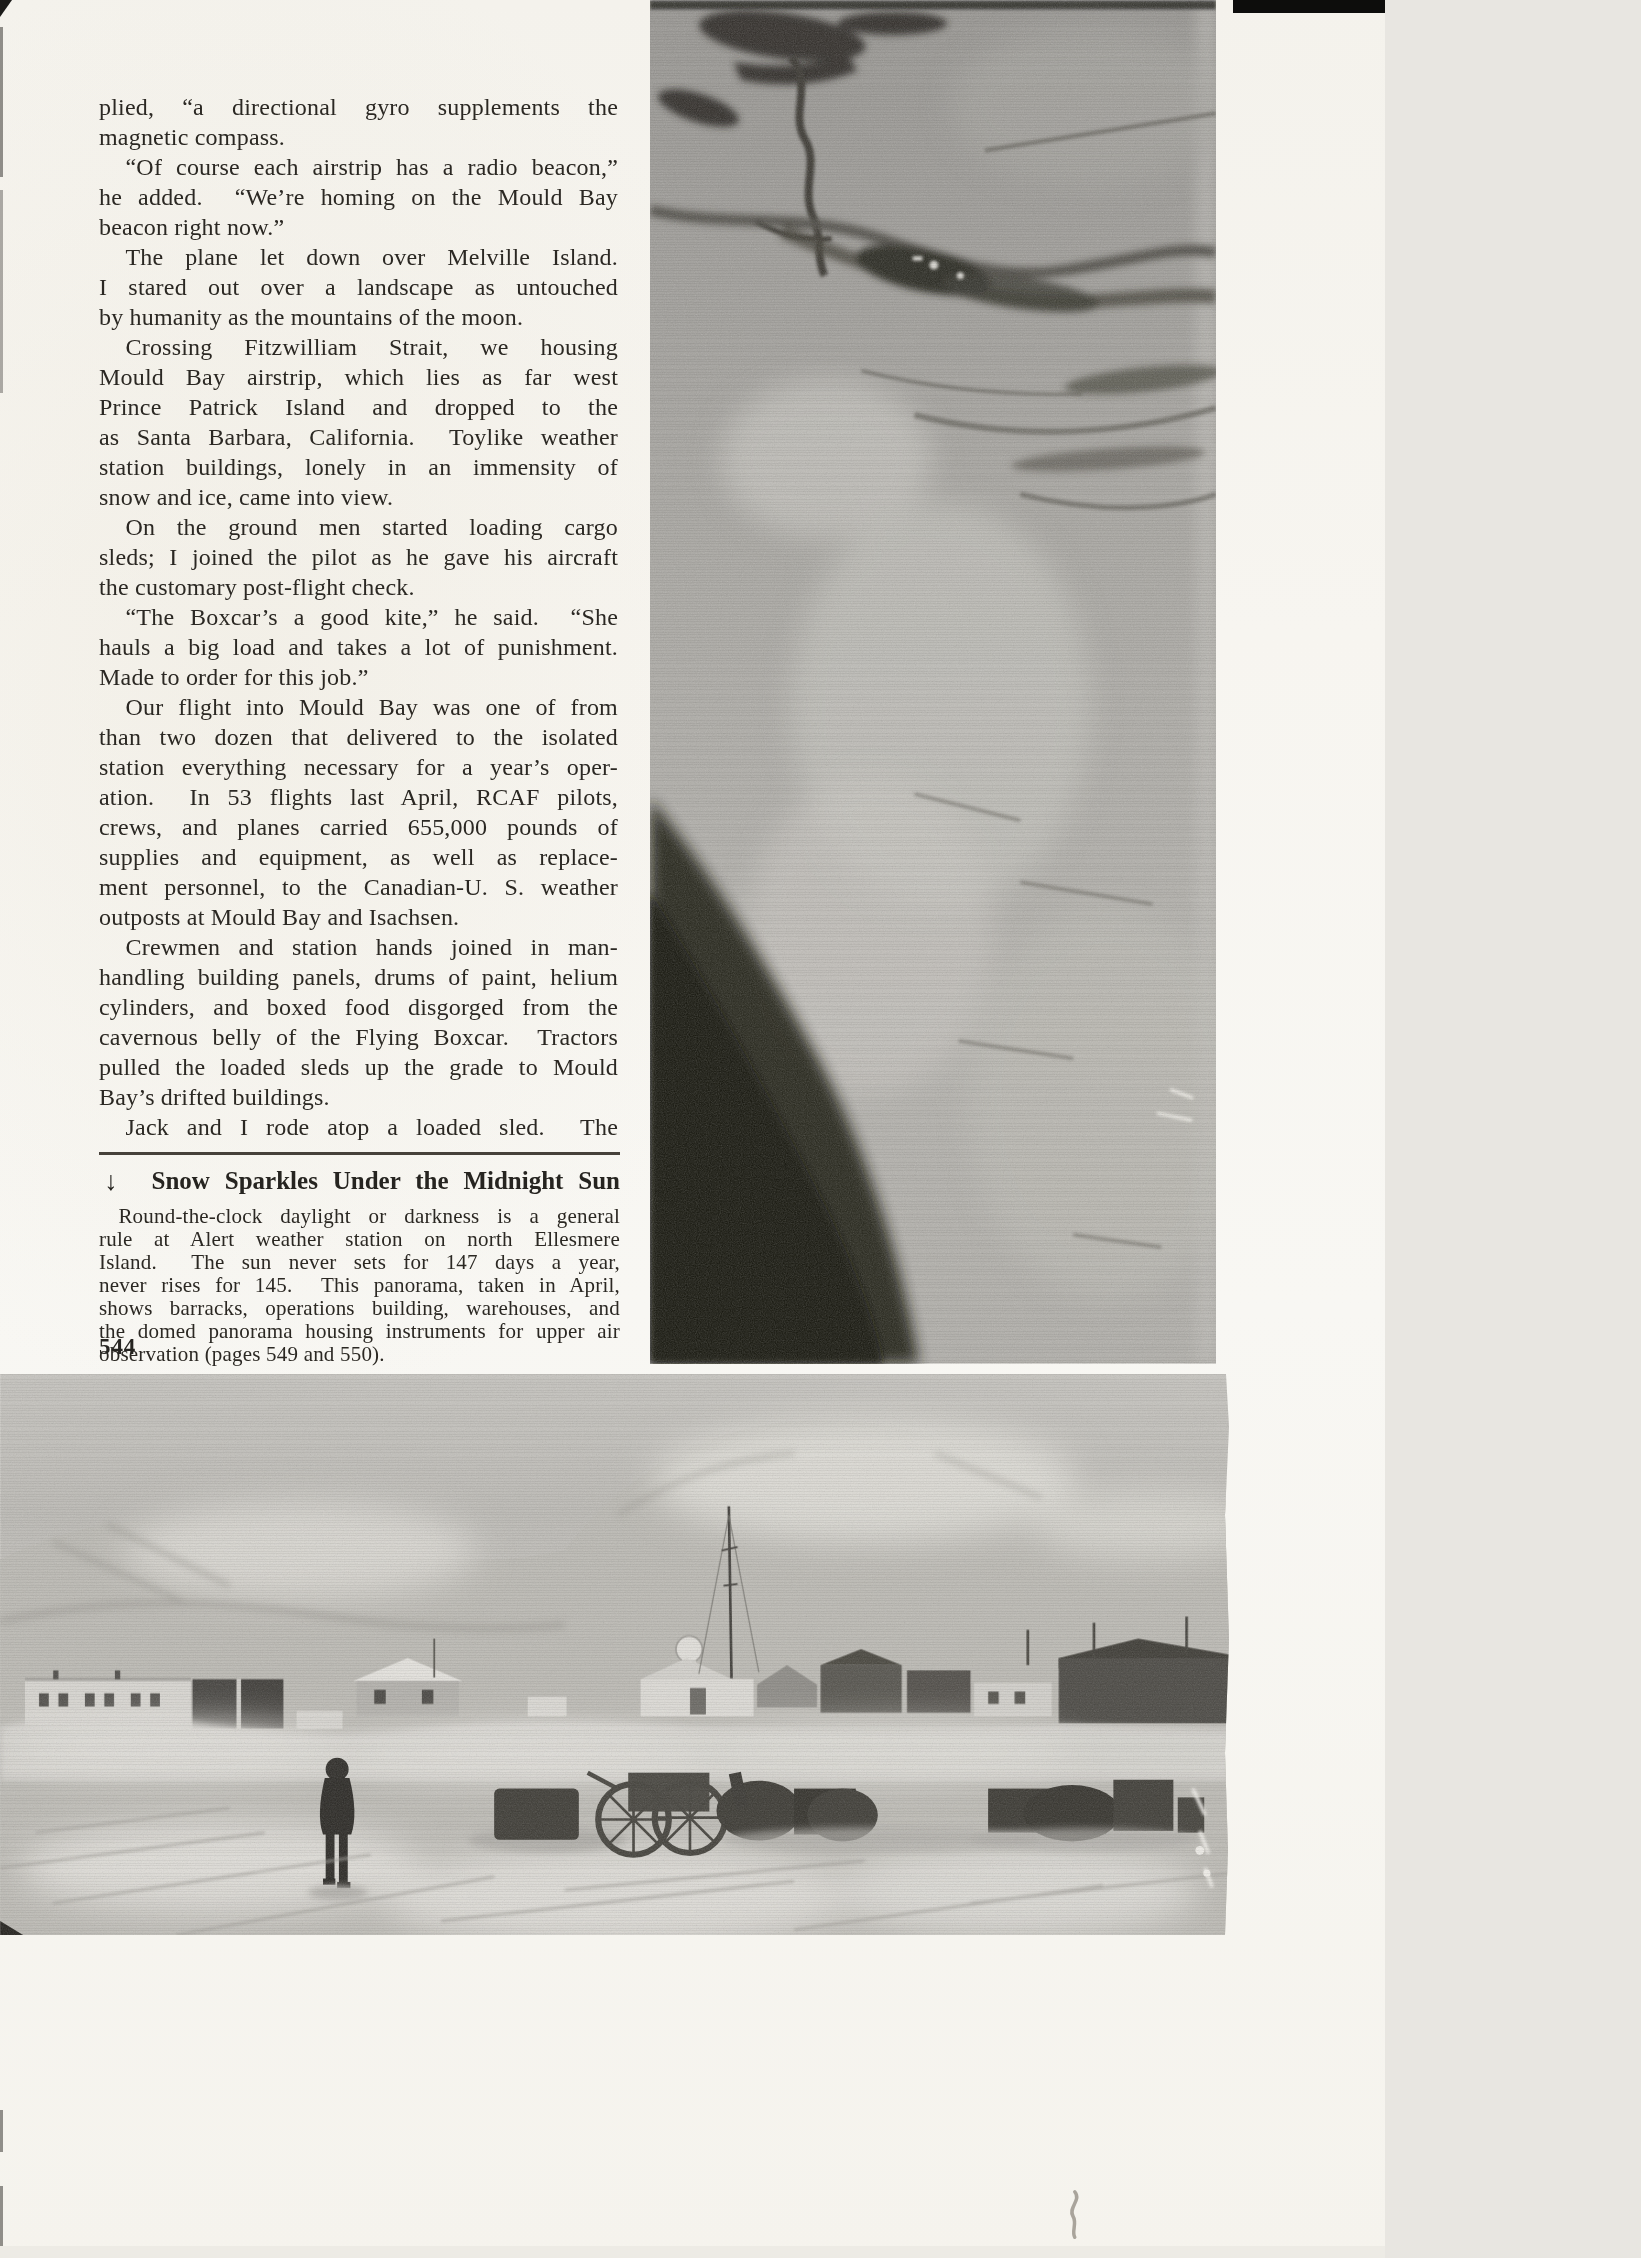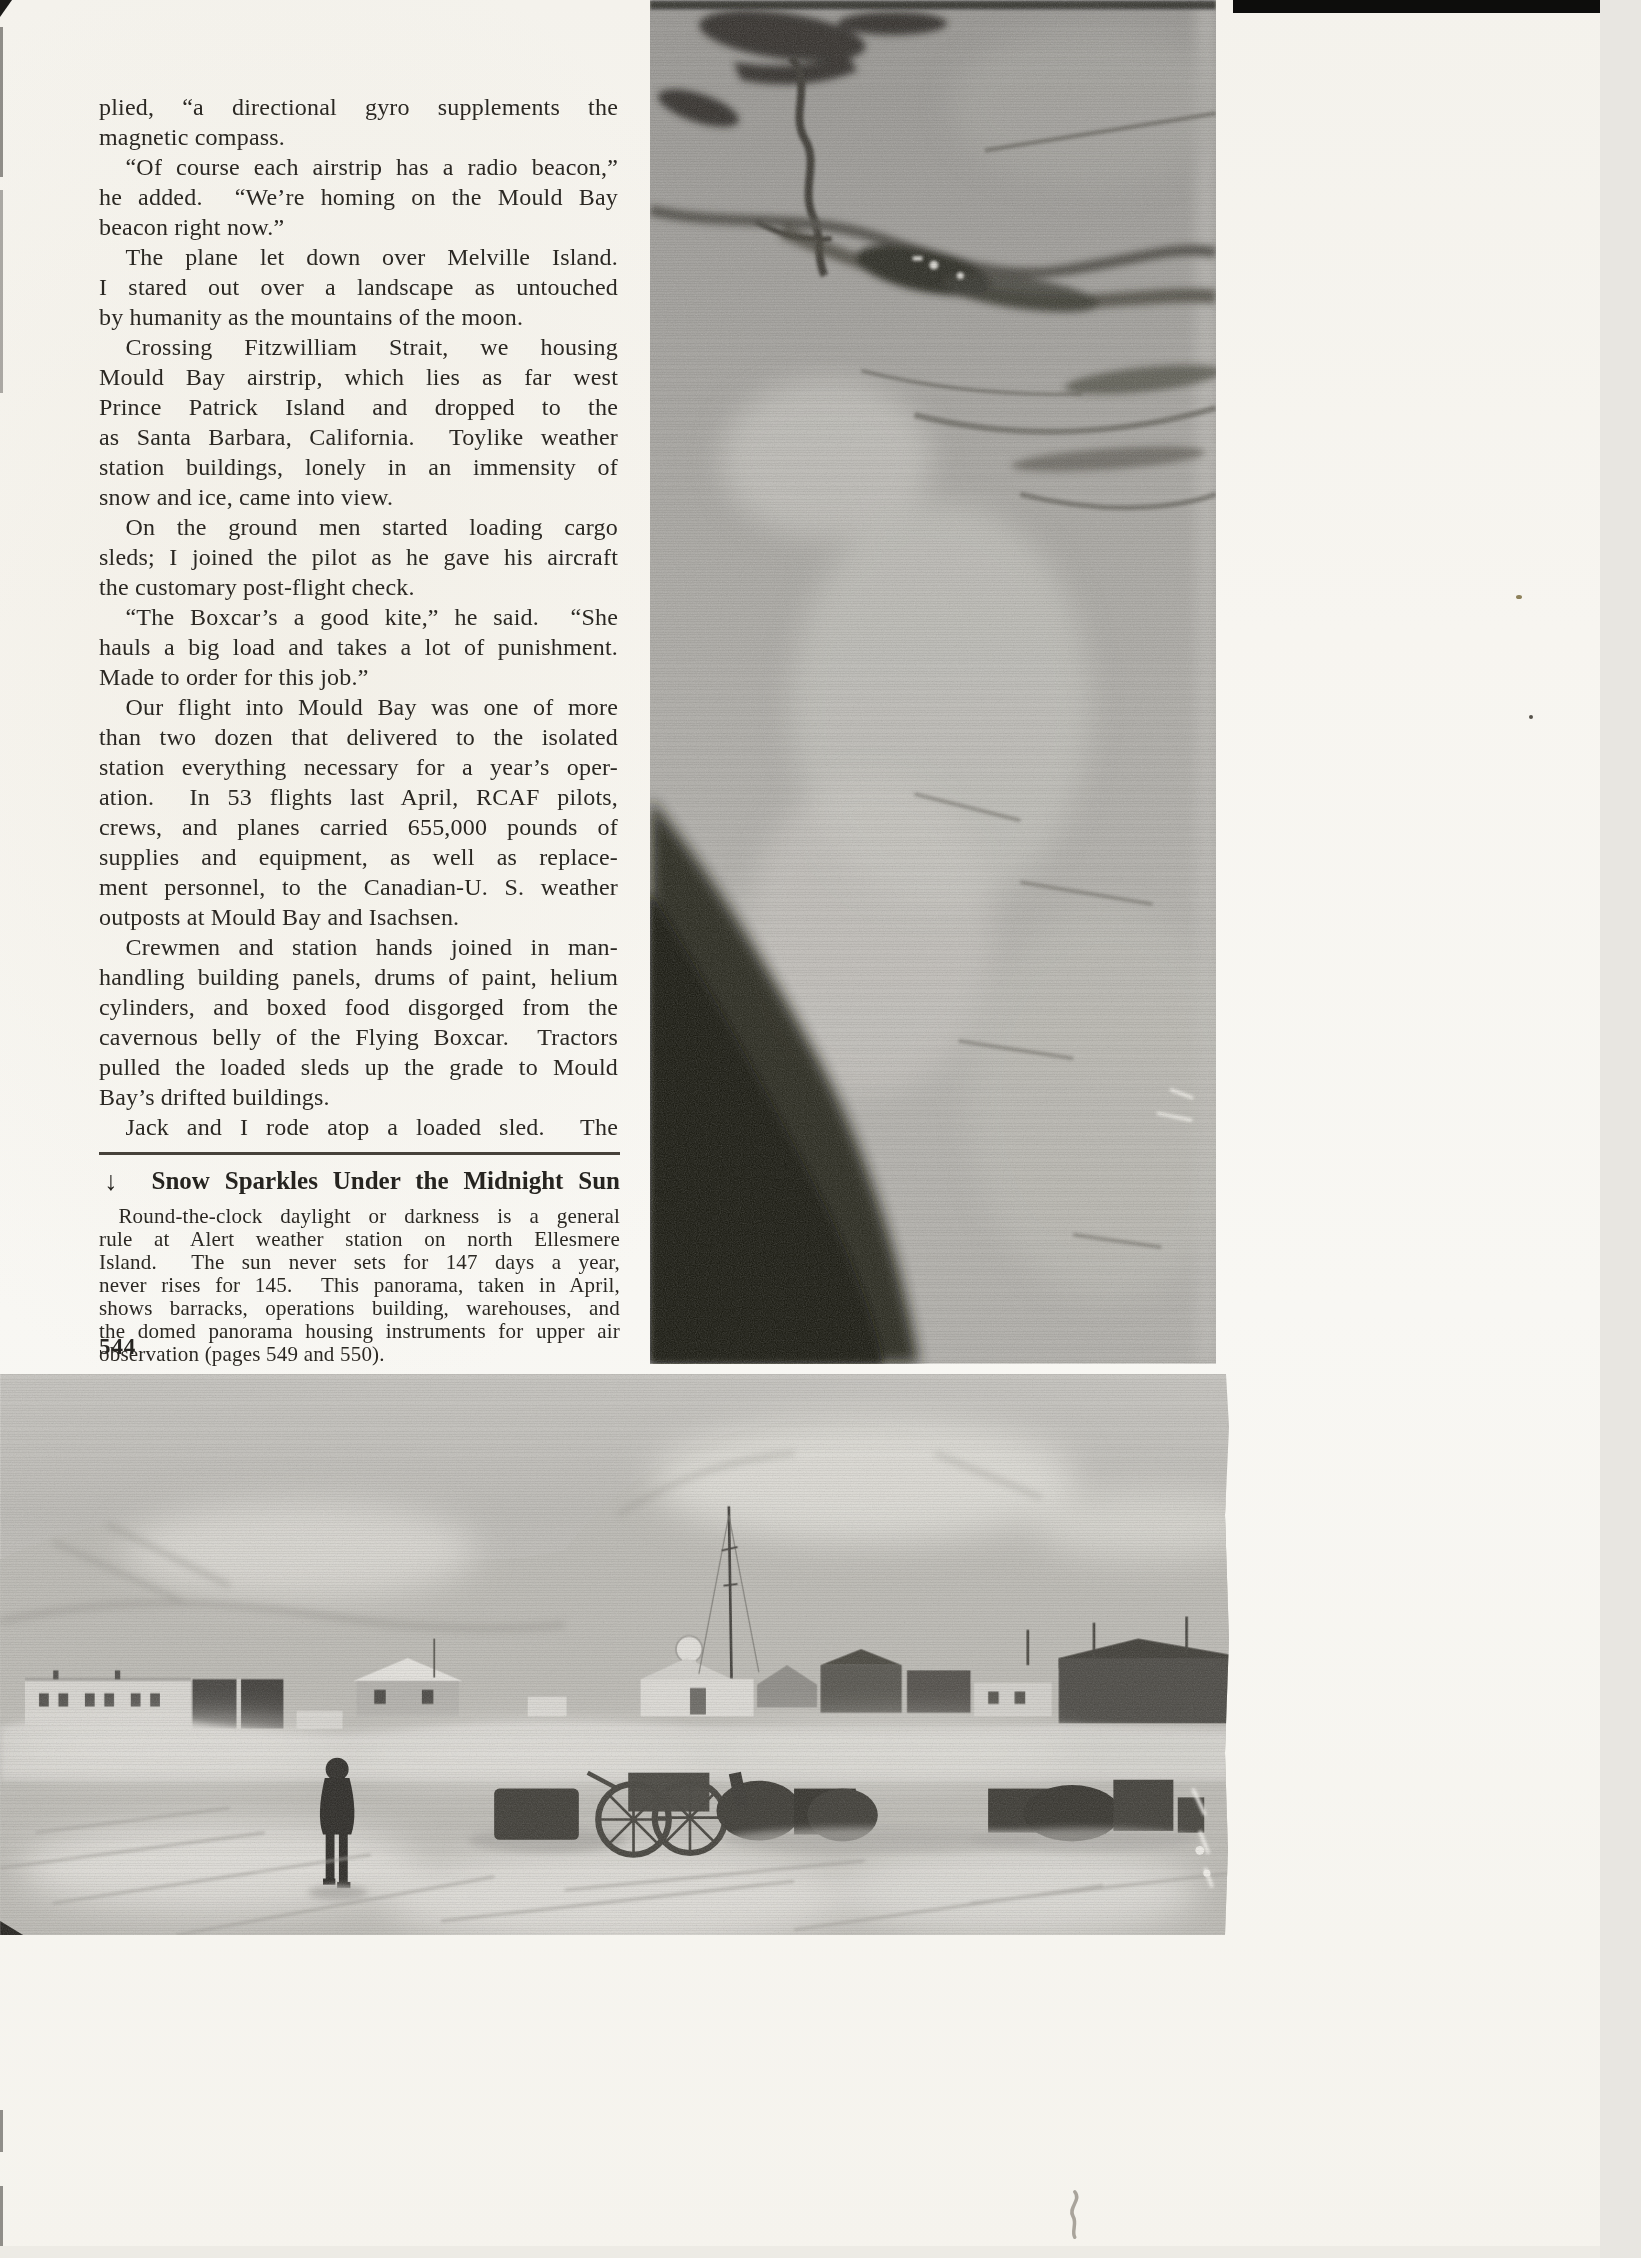--- a/index.html
+++ b/index.html
@@ -1,16 +1,16 @@
 <!DOCTYPE html>
 <html style="font-size:14px"><head>
 <meta charset="utf-8">
 <style>
   html,body{margin:0;padding:0;background:#e8e6e1;}
-  .page{position:relative;width:1600px;height:2258px;overflow:hidden;
+  .page{position:relative;width:1385px;height:2258px;overflow:hidden;
         background:linear-gradient(180deg,#f4f2ec 0%,#f7f5f0 28%,#f8f7f3 58%,#f5f3ed 100%);
         font-family:"Liberation Serif", serif;}
   .page::before{content:"";position:absolute;inset:0;
         background:radial-gradient(ellipse 794px 1059px at 18% 30%, rgba(233,228,214,0.35), transparent 70%);
         pointer-events:none;}
   
   .bodycol{position:absolute;left:99px;top:92px;width:519px;color:#2b2823;}
   .bline{height:30px;line-height:30px;font-size:24px;overflow:hidden;
          text-align:left;letter-spacing:0.2px;}
   .jl{text-align:justify;text-align-last:justify;}
@@ -90,21 +90,21 @@
         <div class="bline jl">On the ground men started loading cargo</div>
         <div class="bline jl">sleds; I joined the pilot as he gave his aircraft</div>
         <div class="bline">the customary post-flight check.</div>
       </div>
       <div class="para ind">
         <div class="bline jl">“The Boxcar’s a good kite,” he said.&nbsp; “She</div>
         <div class="bline jl">hauls a big load and takes a lot of punishment.</div>
         <div class="bline">Made to order for this job.”</div>
       </div>
       <div class="para ind">
-        <div class="bline jl">Our flight into Mould Bay was one of more</div>
+        <div class="bline jl">Our flight into Mould Bay was one of from</div>
         <div class="bline jl">than two dozen that delivered to the isolated</div>
         <div class="bline jl">station everything necessary for a year’s oper-</div>
         <div class="bline jl">ation.&nbsp; In 53 flights last April, RCAF pilots,</div>
         <div class="bline jl">crews, and planes carried 655,000 pounds of</div>
         <div class="bline jl">supplies and equipment, as well as replace-</div>
         <div class="bline jl">ment personnel, to the Canadian-U. S. weather</div>
         <div class="bline">outposts at Mould Bay and Isachsen.</div>
       </div>
       <div class="para ind">
         <div class="bline jl">Crewmen and station hands joined in man-</div>

